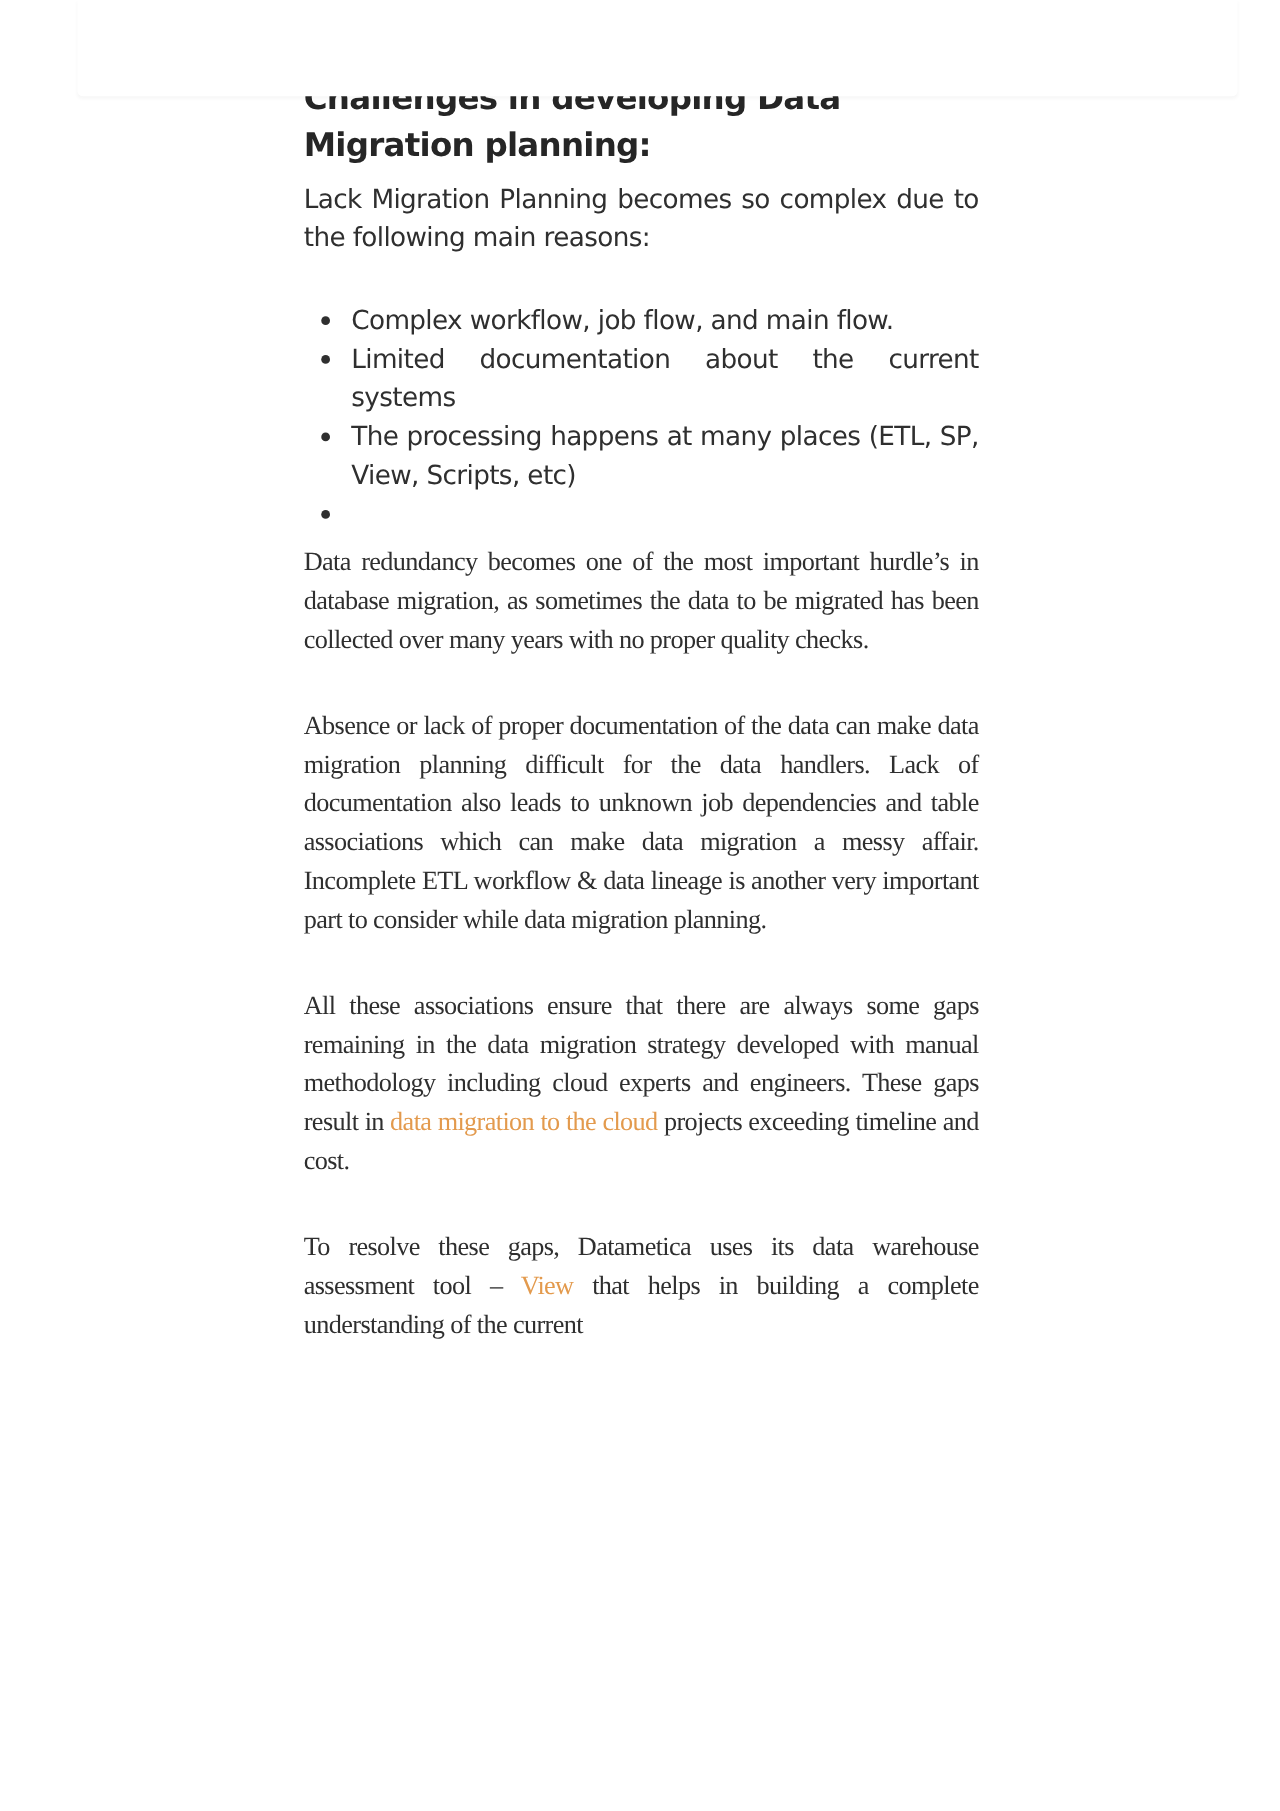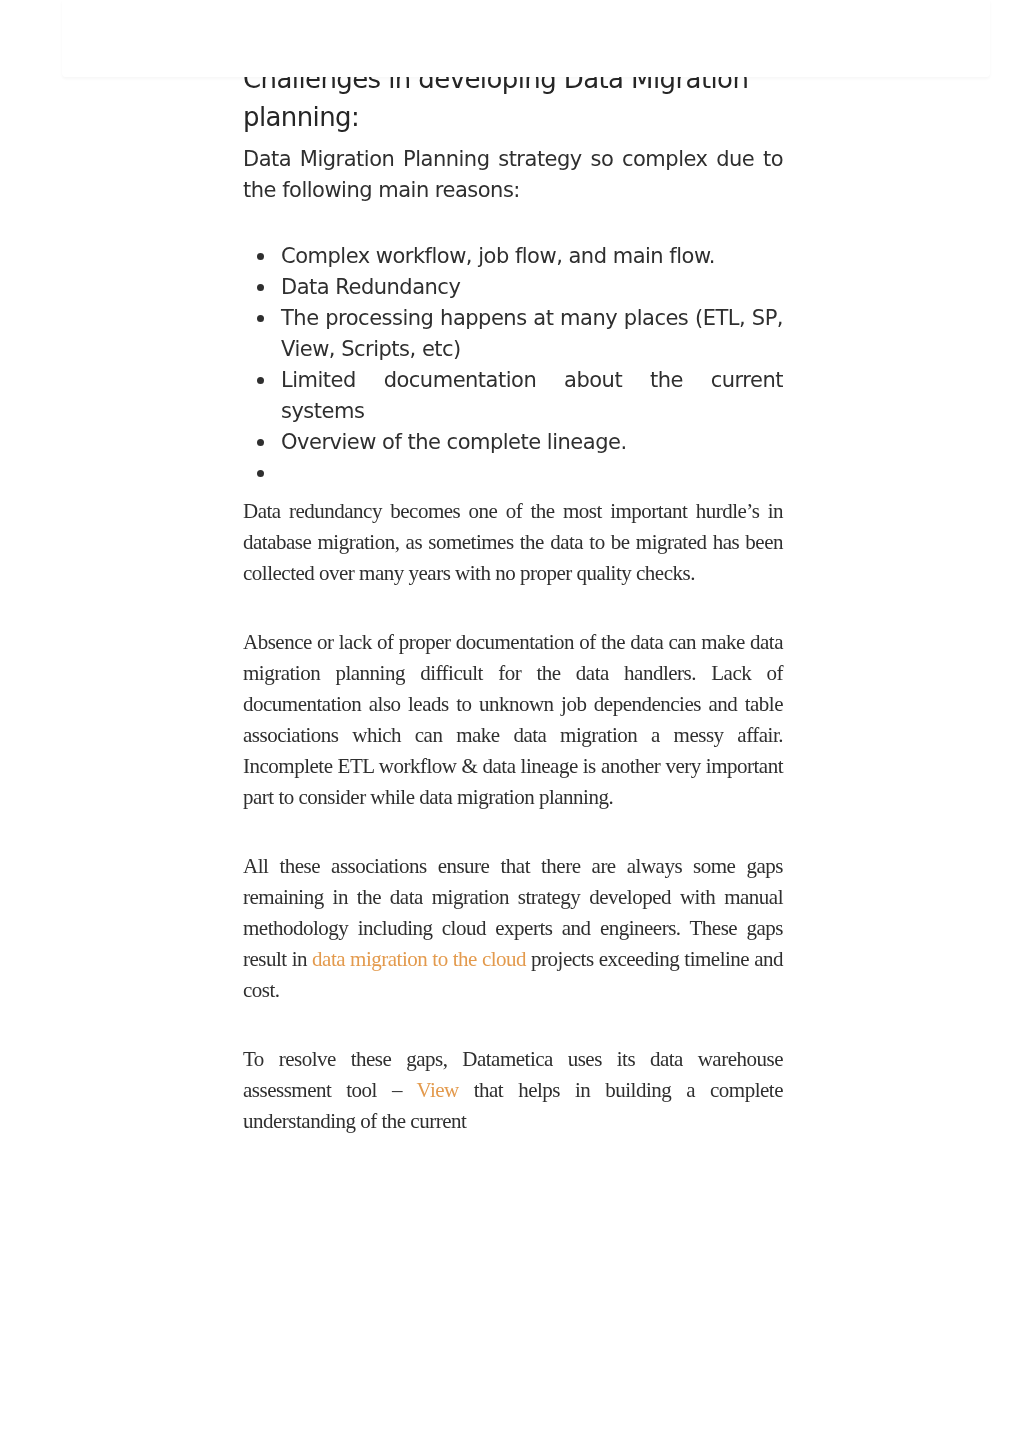--- a/index.html
+++ b/index.html
@@ -29,21 +29,21 @@
     .article {
       position: absolute;
       left: 243px;
       top: 60px;
       width: 540px;
       z-index: 1;
     }
     .article h2 {
       margin: 0;
       font-family: "DejaVu Sans", sans-serif;
-      font-weight: normal;
+      font-weight: bold;
       font-size: 26px;
       line-height: 38px;
       color: #262626;
       letter-spacing: -0.6px;
     }
     .article p {
       margin: 0;
       font-size: 21px;
       line-height: 31px;
       text-align: justify;
@@ -84,28 +84,26 @@
     }
   </style>
 </head>
 <body>
 
 <div class="sticky-header"></div>
 
 <article class="article">
   <h2>Challenges in developing Data Migration planning:</h2>
 
-  <p class="intro">Data Migration Planning strategy so complex due to the following main reasons:</p>
+  <p class="intro">Lack Migration Planning becomes so complex due to the following main reasons:</p>
 
   <ul>
     <li><span class="bullet"></span><span>Complex workflow, job flow, and main flow.</span></li>
-    <li><span class="bullet"></span><span>Data Redundancy</span></li>
+    <li><span class="bullet"></span><span>Limited documentation about the current systems</span></li>
     <li><span class="bullet"></span><span>The processing happens at many places (ETL, SP, View, Scripts, etc)</span></li>
-    <li><span class="bullet"></span><span>Limited documentation about the current systems</span></li>
-    <li><span class="bullet"></span><span>Overview of the complete lineage.</span></li>
     <li><span class="bullet"></span></li>
   </ul>
 
   <p class="block">Data redundancy becomes one of the most important hurdle’s in database migration, as sometimes the data to be migrated has been collected over many years with no proper quality checks.</p>
 
   <p class="block">Absence or lack of proper documentation of the data can make data migration planning difficult for the data handlers. Lack of documentation also leads to unknown job dependencies and table associations which can make data migration a messy affair. Incomplete ETL workflow &amp; data lineage is another very important part to consider while data migration planning.</p>
 
   <p class="block"><span>All these associations ensure that there are always some gaps remaining in the data migration strategy developed with manual methodology including cloud experts and engineers. These gaps result in </span><a href="#">data migration to the cloud</a><span> projects exceeding timeline and cost.</span></p>
 
   <p class="block"><span>To resolve these gaps, Datametica uses its data warehouse assessment tool – </span><a href="#">View</a><span> that helps in building a complete understanding of the current</span></p>

